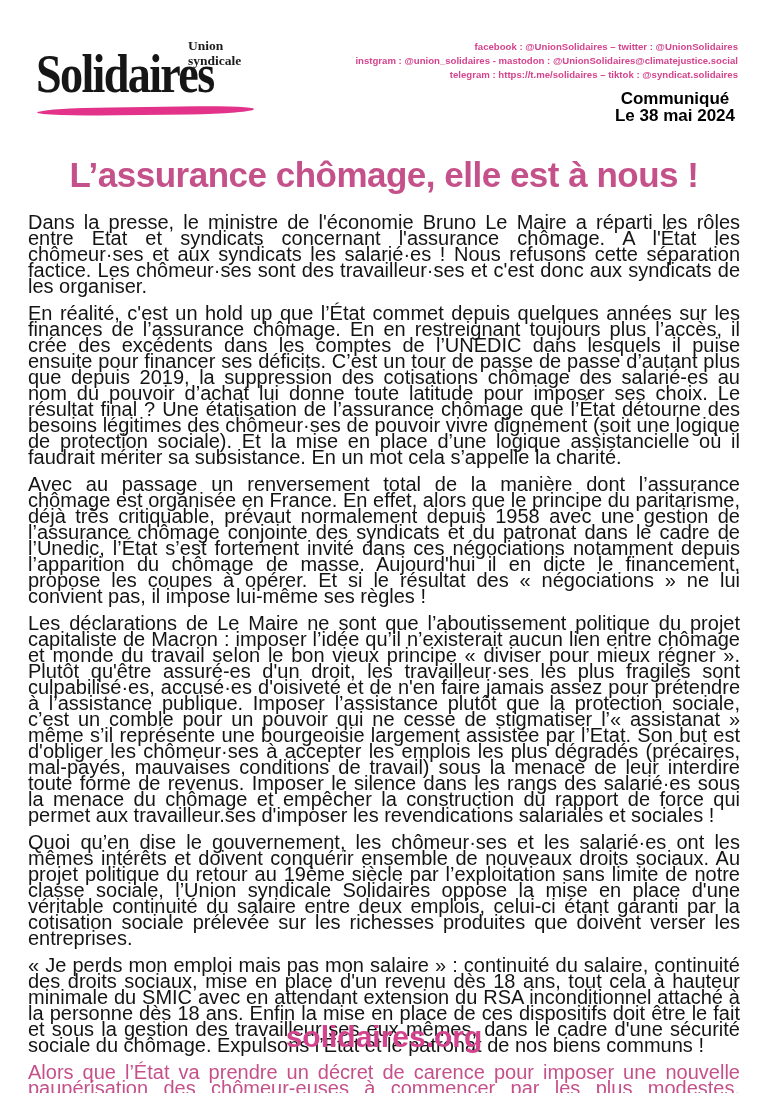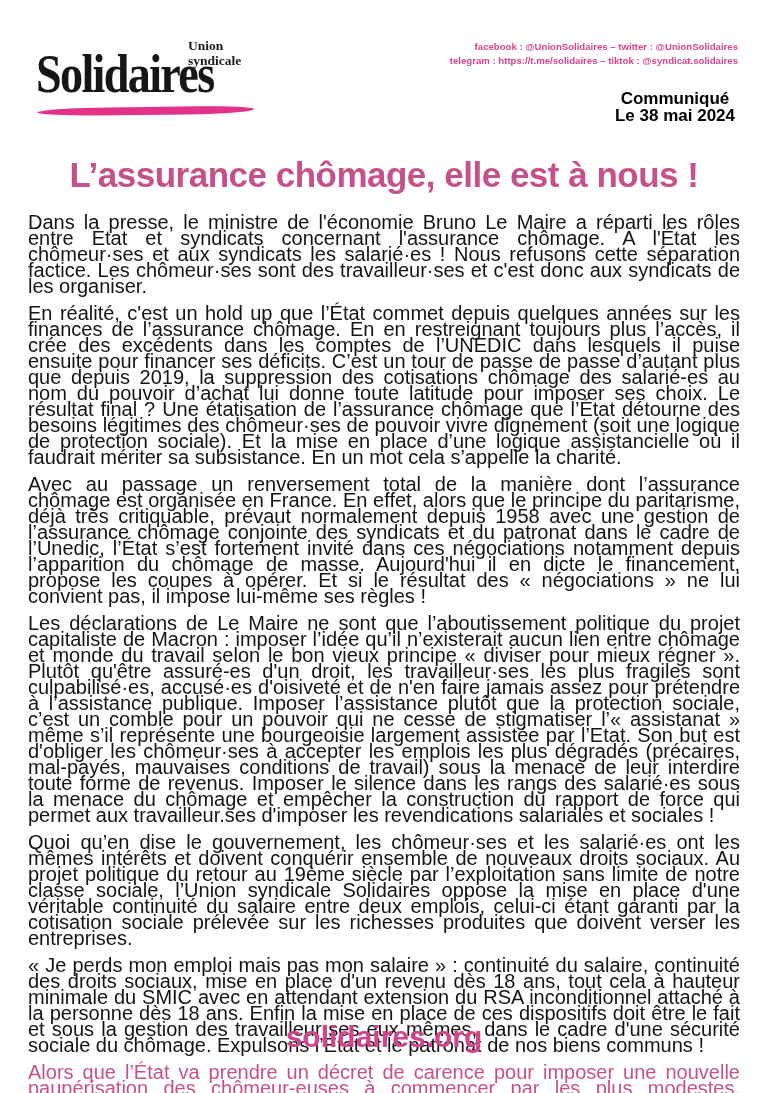--- a/index.html
+++ b/index.html
@@ -90,20 +90,21 @@
   <div class="header">
     <div class="logo">
       <div class="logo-org">Union
 syndicale</div>
       <div class="logo-brand">Solidaires</div>
       <div class="logo-brush"></div>
     </div>
 
     <div class="social">
       <div>facebook : @UnionSolidaires – twitter : @UnionSolidaires</div>
+      <div>instgram : @union_solidaires - mastodon : @UnionSolidaires@climatejustice.social</div>
       <div>telegram : https://t.me/solidaires – tiktok : @syndicat.solidaires</div>
     </div>
 
     <div class="doc-meta">
       <div>Communiqué</div>
       <div>Le 38 mai 2024</div>
     </div>
   </div>
 
   <h1 class="title">L’assurance chômage, elle est à nous !</h1>

